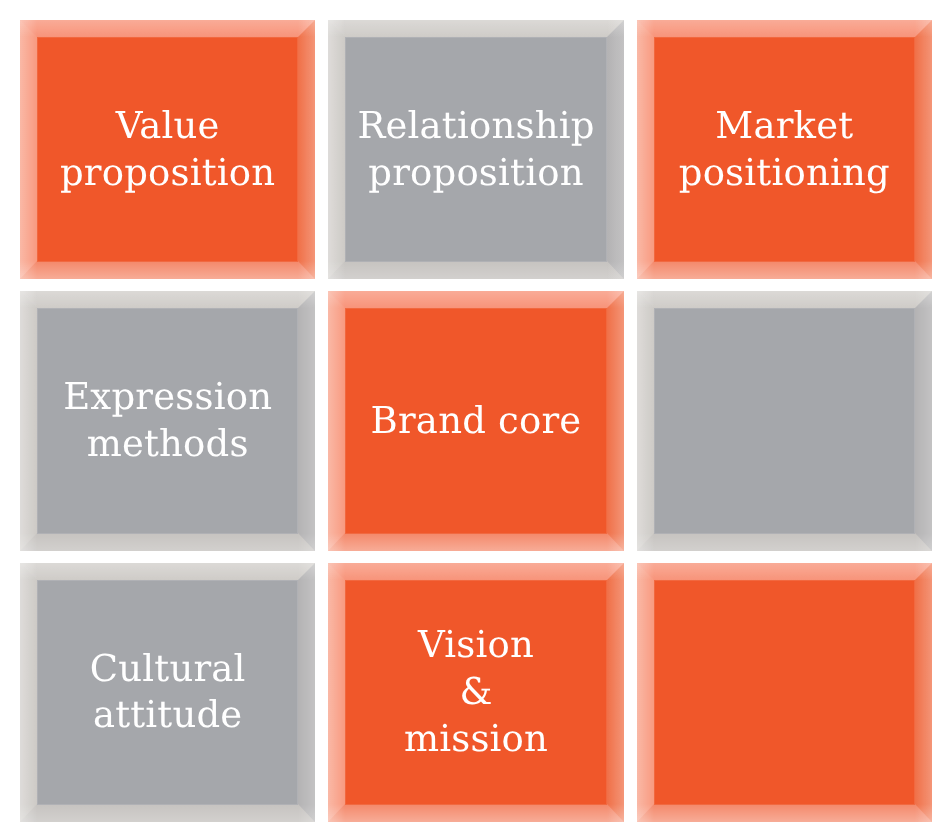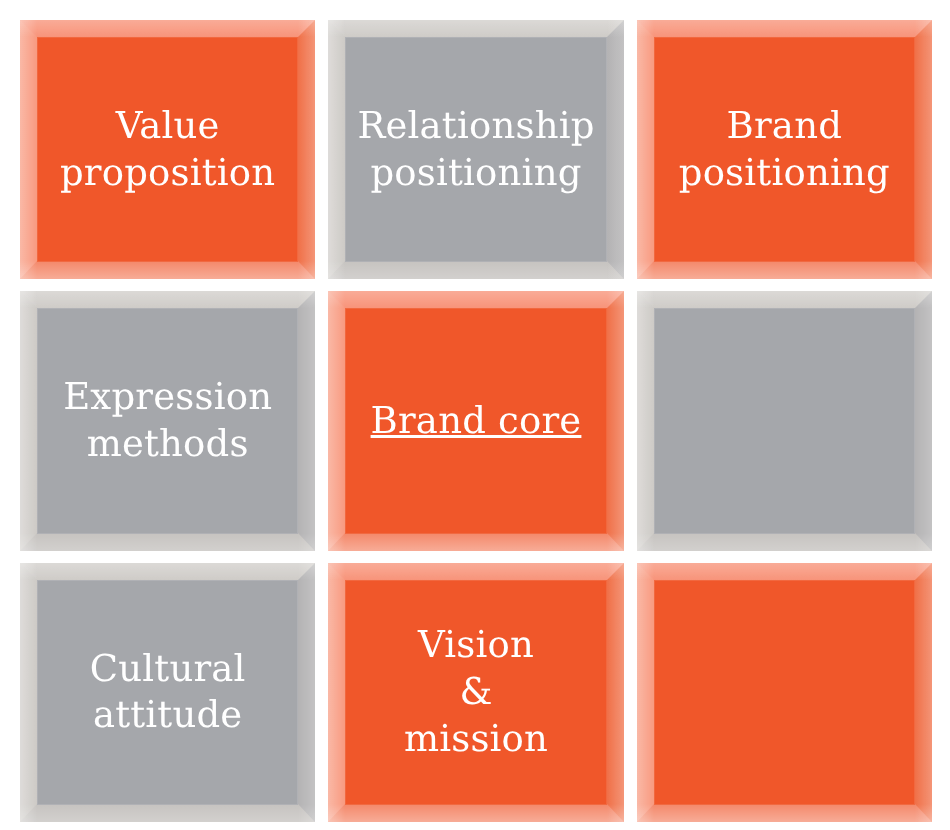--- a/index.html
+++ b/index.html
@@ -106,48 +106,48 @@
     z-index: 2;
     pointer-events: none;
     background:
       linear-gradient(to right,  rgba(255,255,255,0.34) 0px, rgba(255,255,255,0.0) 17px),
       linear-gradient(to bottom, rgba(255,255,255,0.26) 0px, rgba(255,255,255,0.0) 17px),
       linear-gradient(to left,   rgba(255,255,255,0.20) 0px, rgba(255,255,255,0.0) 17px),
       linear-gradient(to top,    rgba(255,255,255,0.22) 0px, rgba(255,255,255,0.0) 18px);
   }
 
   
-  .tile.center .label { font-size: 37px; text-decoration: underline; }
+  .tile.center .label { font-size: 37px; }
 </style>
 </head>
 <body>
 
 <div class="matrix">
 
   <div class="tile orange">
     <span class="bevel"></span>
     <span class="face"></span>
     <span class="sheen"></span>
     <span class="label">Value
 proposition</span>
   </div>
 
   <div class="tile gray">
     <span class="bevel"></span>
     <span class="face"></span>
     <span class="sheen"></span>
     <span class="label">Relationship
-positioning</span>
+proposition</span>
   </div>
 
   <div class="tile orange">
     <span class="bevel"></span>
     <span class="face"></span>
     <span class="sheen"></span>
-    <span class="label">Brand
+    <span class="label">Market
 positioning</span>
   </div>
 
   <div class="tile gray">
     <span class="bevel"></span>
     <span class="face"></span>
     <span class="sheen"></span>
     <span class="label">Expression
 methods</span>
   </div>

